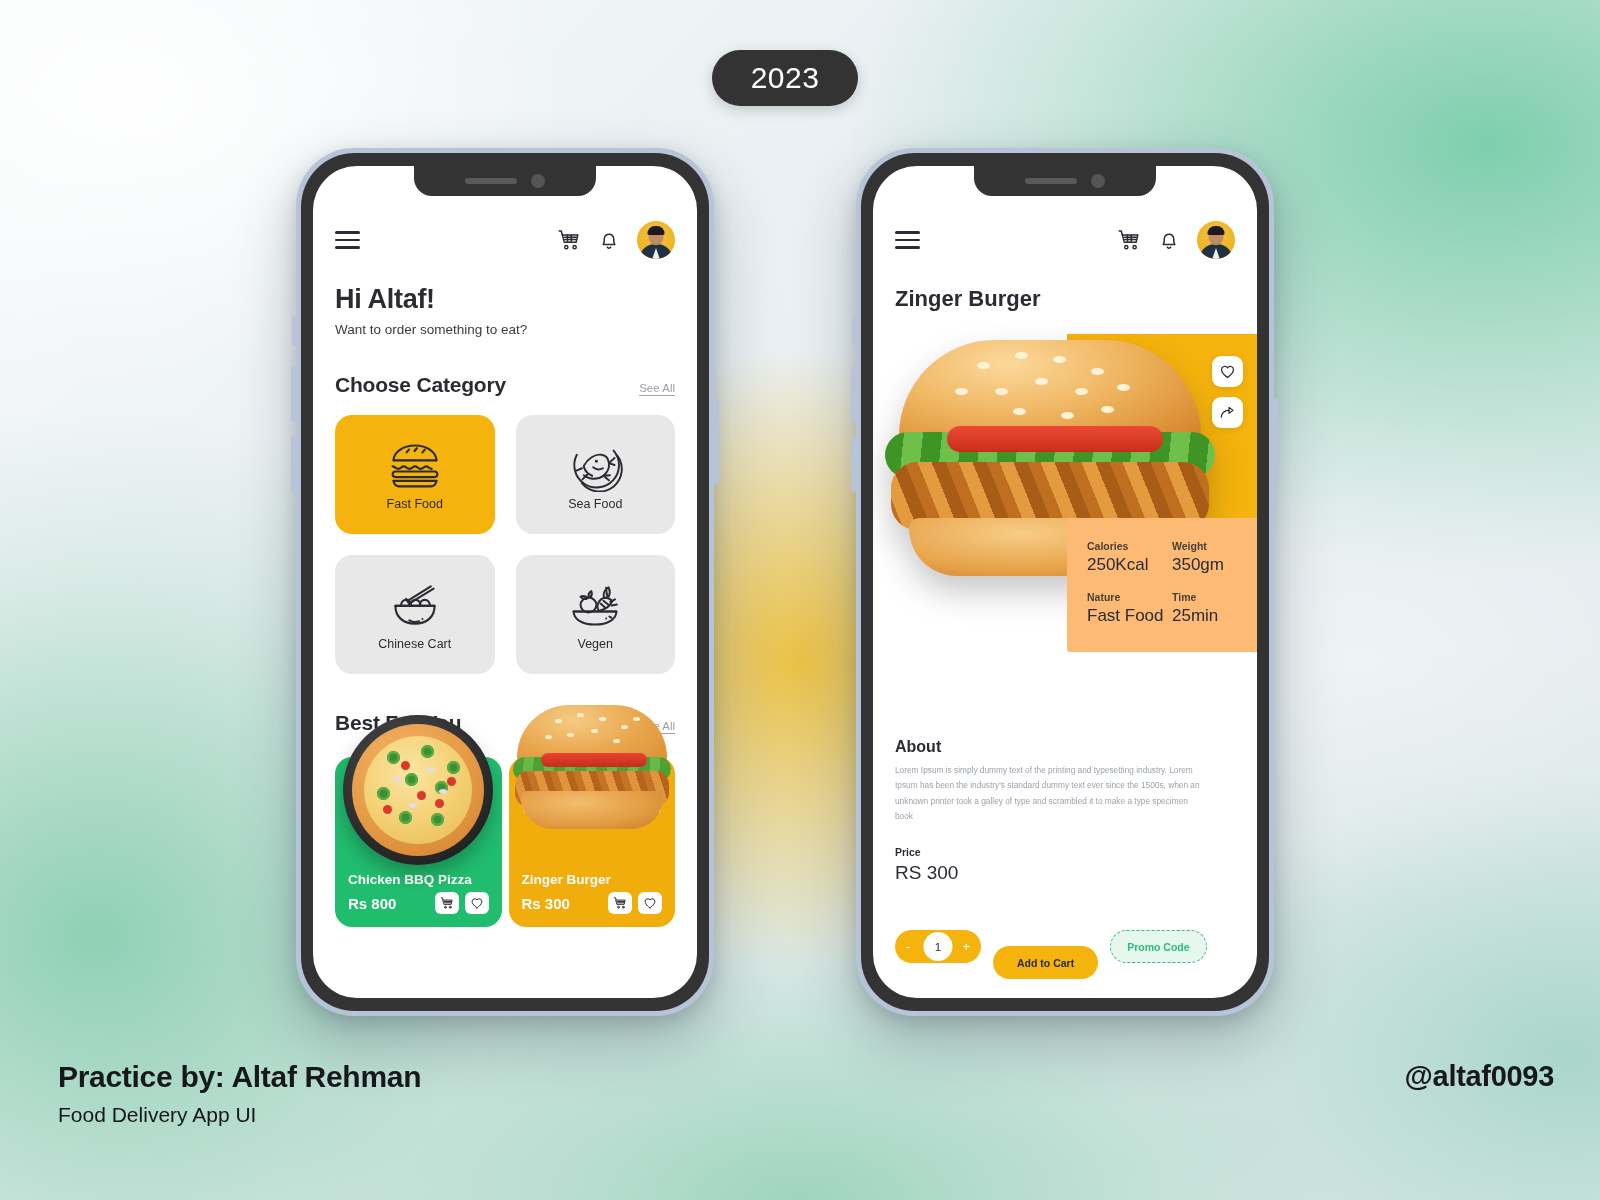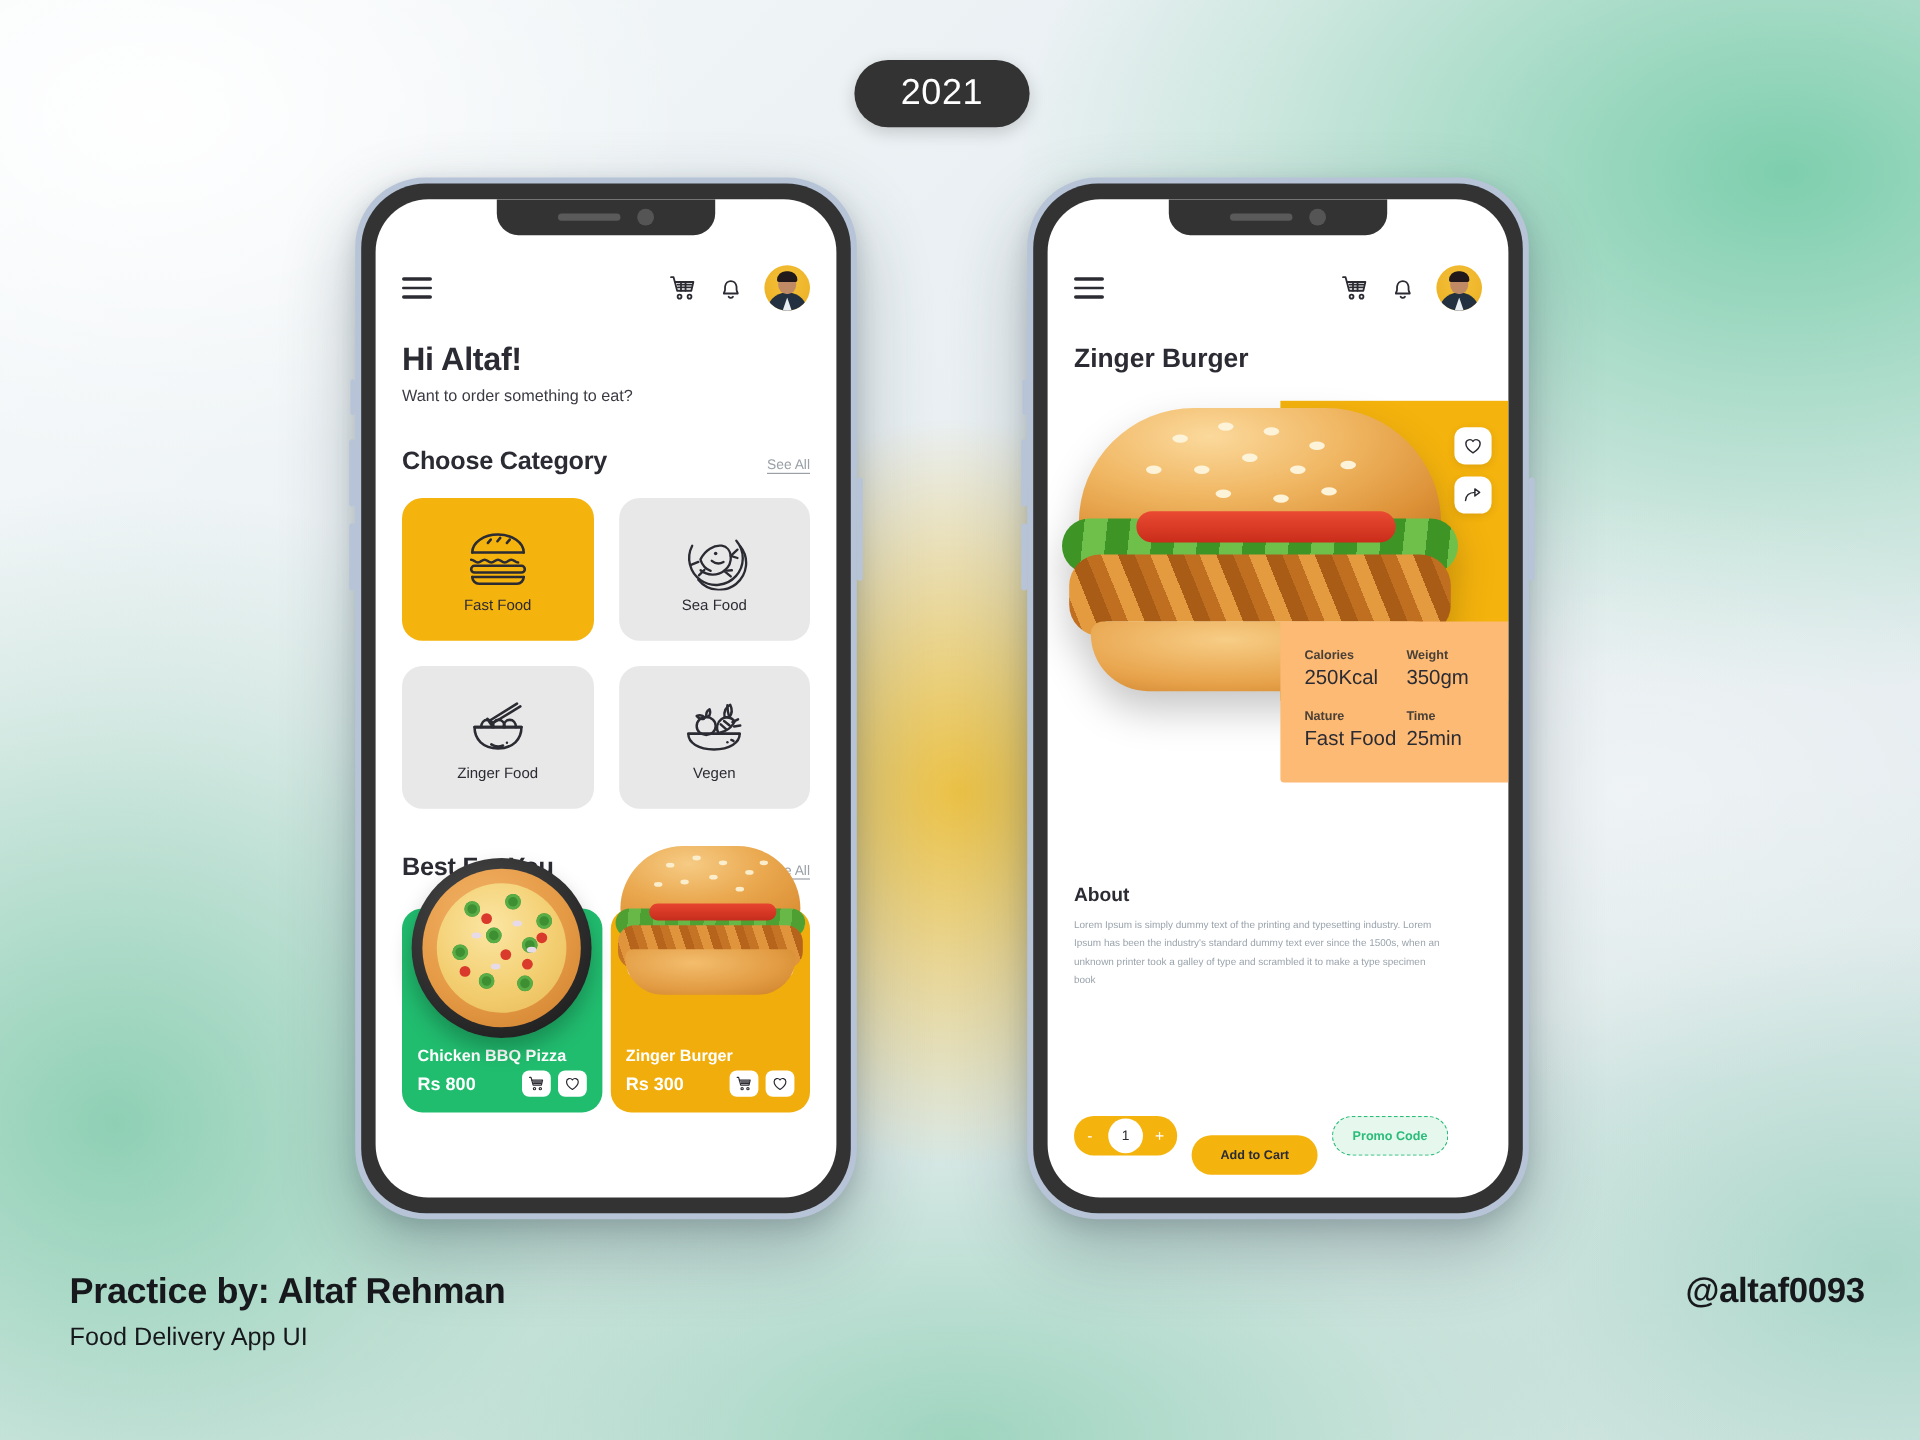--- a/index.html
+++ b/index.html
@@ -310,21 +310,21 @@
     position:absolute; right:46px; top:1060px;
     font-size:29px; font-weight:bold; color:#16181b; letter-spacing:-.3px;margin-left:32px;
   }
 </style>
 </head>
 <body>
 
 <div id="bg"></div>
 <div id="bg-veil"></div>
 
-<div class="year-pill">2021</div>
+<div class="year-pill">2023</div>
 
 <div class="phone" id="phone-left">
   <div class="side-btn" style="left:-4px; top:168px; width:4px; height:30px;"></div>
   <div class="side-btn" style="left:-5px; top:218px; width:5px; height:56px;"></div>
   <div class="side-btn" style="left:-5px; top:288px; width:5px; height:56px;"></div>
   <div class="side-btn" style="right:-5px; top:250px; width:5px; height:86px;"></div>
 
   <div class="phone-body">
     <div class="screen">
       <div class="notch">
@@ -406,21 +406,21 @@
               <path d="M11 30h42c0 11-7.5 19-21 19S11 41 11 30z"></path>
               <path d="M11 30h42"></path>
               <path d="M17 30c0-4 2.5-6.5 5.5-6.5S28 26 28 30"></path>
               <path d="M27 30c0-4 2.5-6.5 5.5-6.5S38 26 38 30"></path>
               <path d="M37 30c0-4 2.5-6.5 5.5-6.5S48 26 48 30"></path>
               <path d="M24 24.5L49 9M26.5 27L52 11.5"></path>
               <path d="M22.5 22.5l3.5 5.5"></path>
               <path d="M26 45.5c3 2 7 2.5 10.5 1"></path>
               <circle cx="40" cy="44" r="1.1" fill="#2b2b33" stroke="none"></circle>
             </svg>
-            <span class="label">Zinger Food</span>
+            <span class="label">Chinese Cart</span>
           </div>
 
           <div class="cat-card">
             <svg class="cat-ico" viewBox="0 0 64 58" fill="none" stroke="#2b2b33" stroke-width="2.2" stroke-linecap="round" stroke-linejoin="round">
               <path d="M9 36h46c0 8-9 14-23 14S9 44 9 36z"></path>
               <path d="M9 36h46"></path>
               <ellipse cx="25" cy="29" rx="8.5" ry="8"></ellipse>
               <path d="M25.5 21c-1-3 0-5.5 2.5-7 1 2.5.5 5-1 6.5"></path>
               <path d="M24 21.5c-2-2-5-2.5-7.5-1.5 1.5 2 4 3 6.5 2.5"></path>
               <path d="M36 35.5c-2.5-4-1.5-9.5 2.5-12.5s9.5-2 12 2c-2 4-5 7-9 8.5z"></path>
@@ -640,20 +640,24 @@
             <div class="nut-v">25min</div>
           </div>
         </div>
       </div>
 
       <div id="about" class="pad">
         <h3>About</h3>
         <p>Lorem Ipsum is simply dummy text of the printing and typesetting industry. Lorem Ipsum has been the industry's standard dummy text ever since the 1500s, when an unknown printer took a galley of type and scrambled it to make a type specimen book</p>
       </div>
 
+      <div id="price-block" class="pad">
+        <div class="price-k">Price</div>
+        <div class="price-v">RS 300</div>
+      </div>
 
       <div id="actions" class="pad">
         <div class="stepper">
           <span class="sym">-</span>
           <span class="qty">1</span>
           <span class="sym">+</span>
         </div>
         <div class="btn-cart">Add to Cart</div>
         <div class="btn-promo">Promo Code</div>
       </div>

